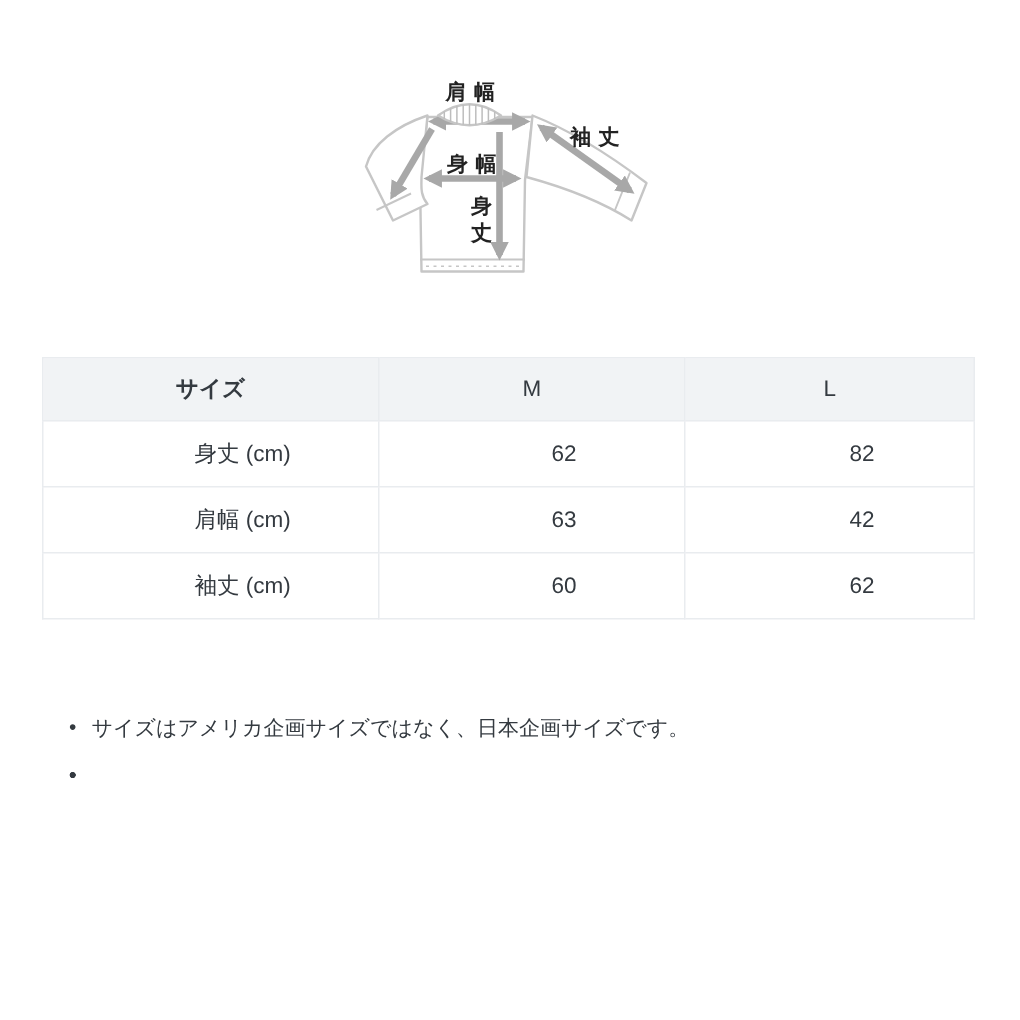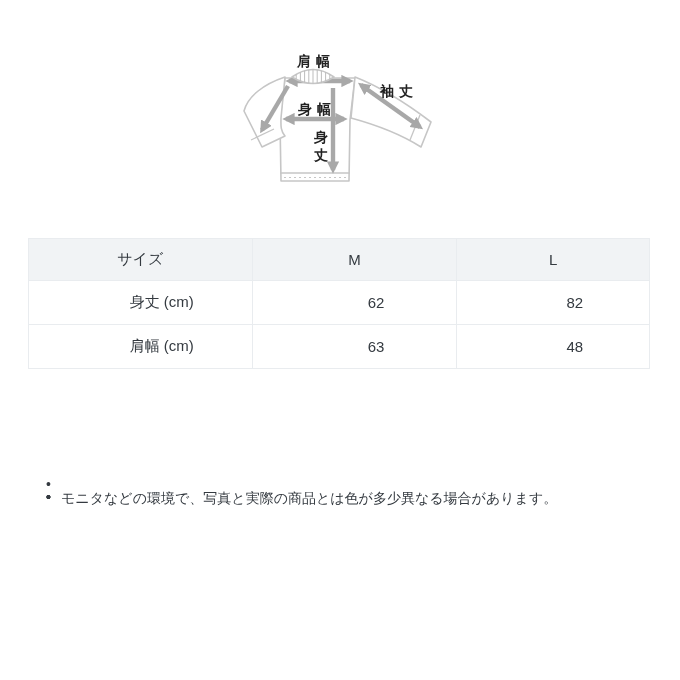--- a/index.html
+++ b/index.html
@@ -36,21 +36,21 @@
   }
   .size-table th, .size-table td {
     border: 1px solid var(--table-border, #e9ecef);
     text-align: center; vertical-align: middle;
     font-size: 15px; color: var(--text, #343a40);
   }
   .size-table th {
     background: var(--table-header-bg, #f1f3f5);
     height: 39px; font-weight: normal;
   }
-  .size-table th.col-label { font-weight: normal; }
+  .size-table th.col-label { font-weight: bold; }
   .size-table td { height: 41px; background: #ffffff; padding-left: 44px; }
 
   
   .notes {
     position: absolute; left: 46px; top: 476px;
     margin: 0; padding: 0; list-style: none;
   }
   .notes li {
     position: relative; padding-left: 15px; margin-bottom: 13px;
     font-size: 14px; line-height: 19px; color: var(--text, #343a40);
@@ -124,37 +124,42 @@
     </thead>
     <tbody>
       <tr>
         <td>身丈 (cm)</td>
         <td>62</td>
         <td>82</td>
       </tr>
       <tr>
         <td>肩幅 (cm)</td>
         <td>63</td>
-        <td>48</td>
+        <td>42</td>
+      </tr>
+      <tr>
+        <td>袖丈 (cm)</td>
+        <td>60</td>
+        <td>62</td>
       </tr>
     </tbody>
   </table>
 
   <ul class="notes">
+    <li>
+      <span class="dot">•</span>
+      <span>サイズはアメリカ企画サイズではなく、日本企画サイズです。</span>
+    </li>
     <li>
       <span class="dot">•</span>
     </li>
     <li>
       <span class="dot">•</span>
     </li>
     <li>
       <span class="dot">•</span>
     </li>
     <li>
       <span class="dot">•</span>
     </li>
-    <li>
-      <span class="dot">•</span>
-      <span>モニタなどの環境で、写真と実際の商品とは色が多少異なる場合があります。</span>
-    </li>
   </ul>
 
 </div>
 
 </body></html>

